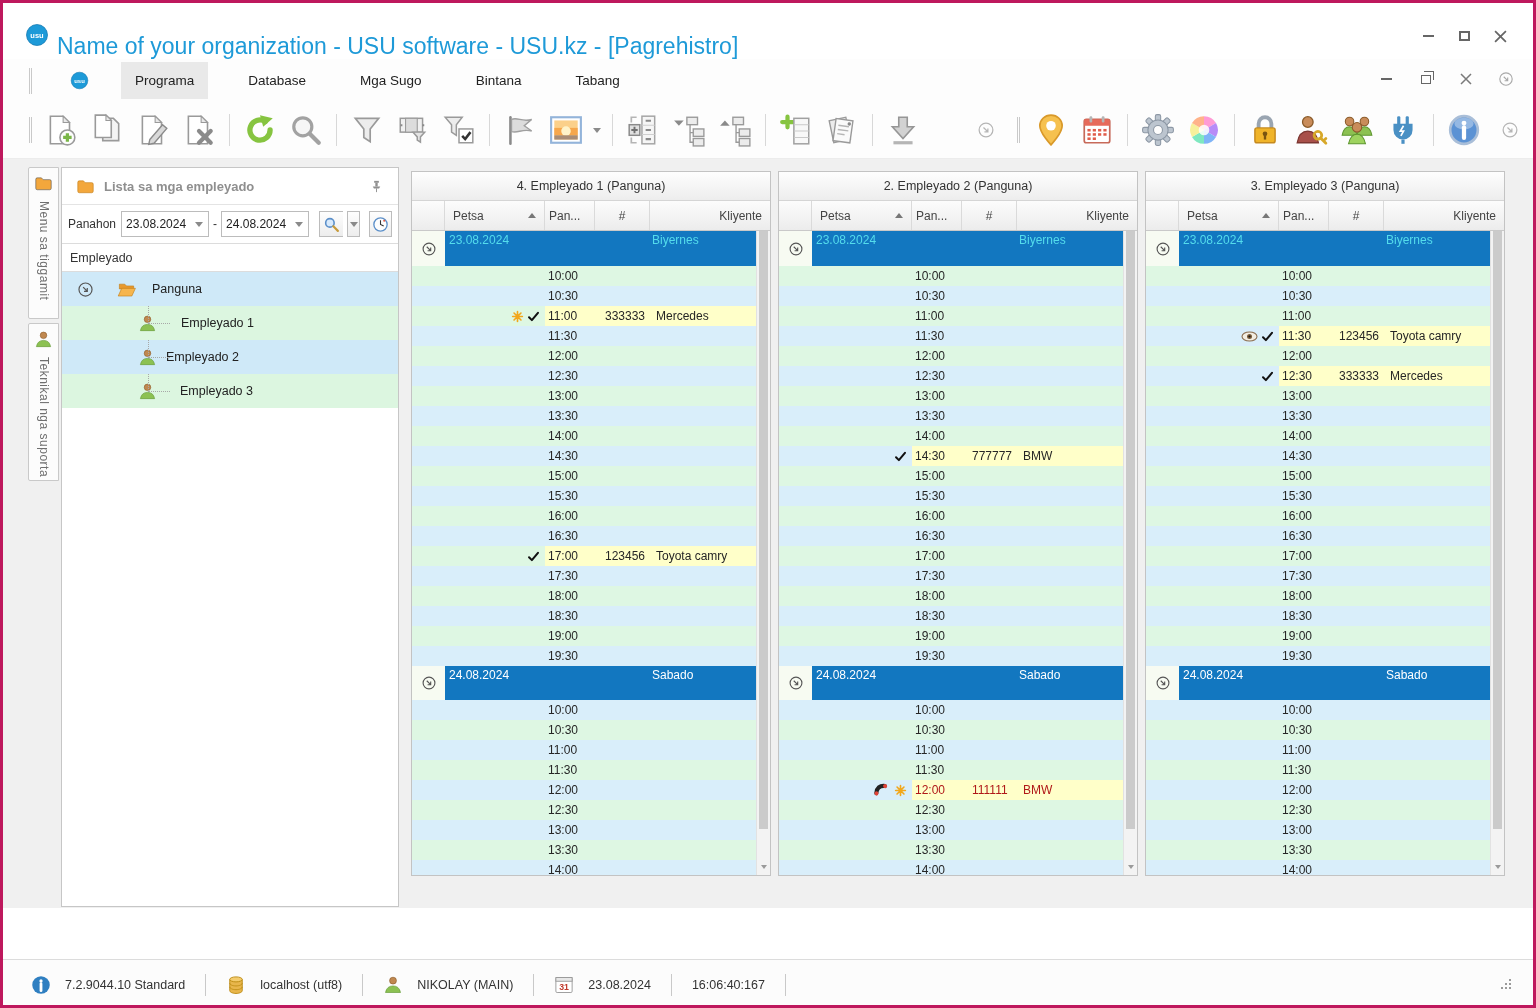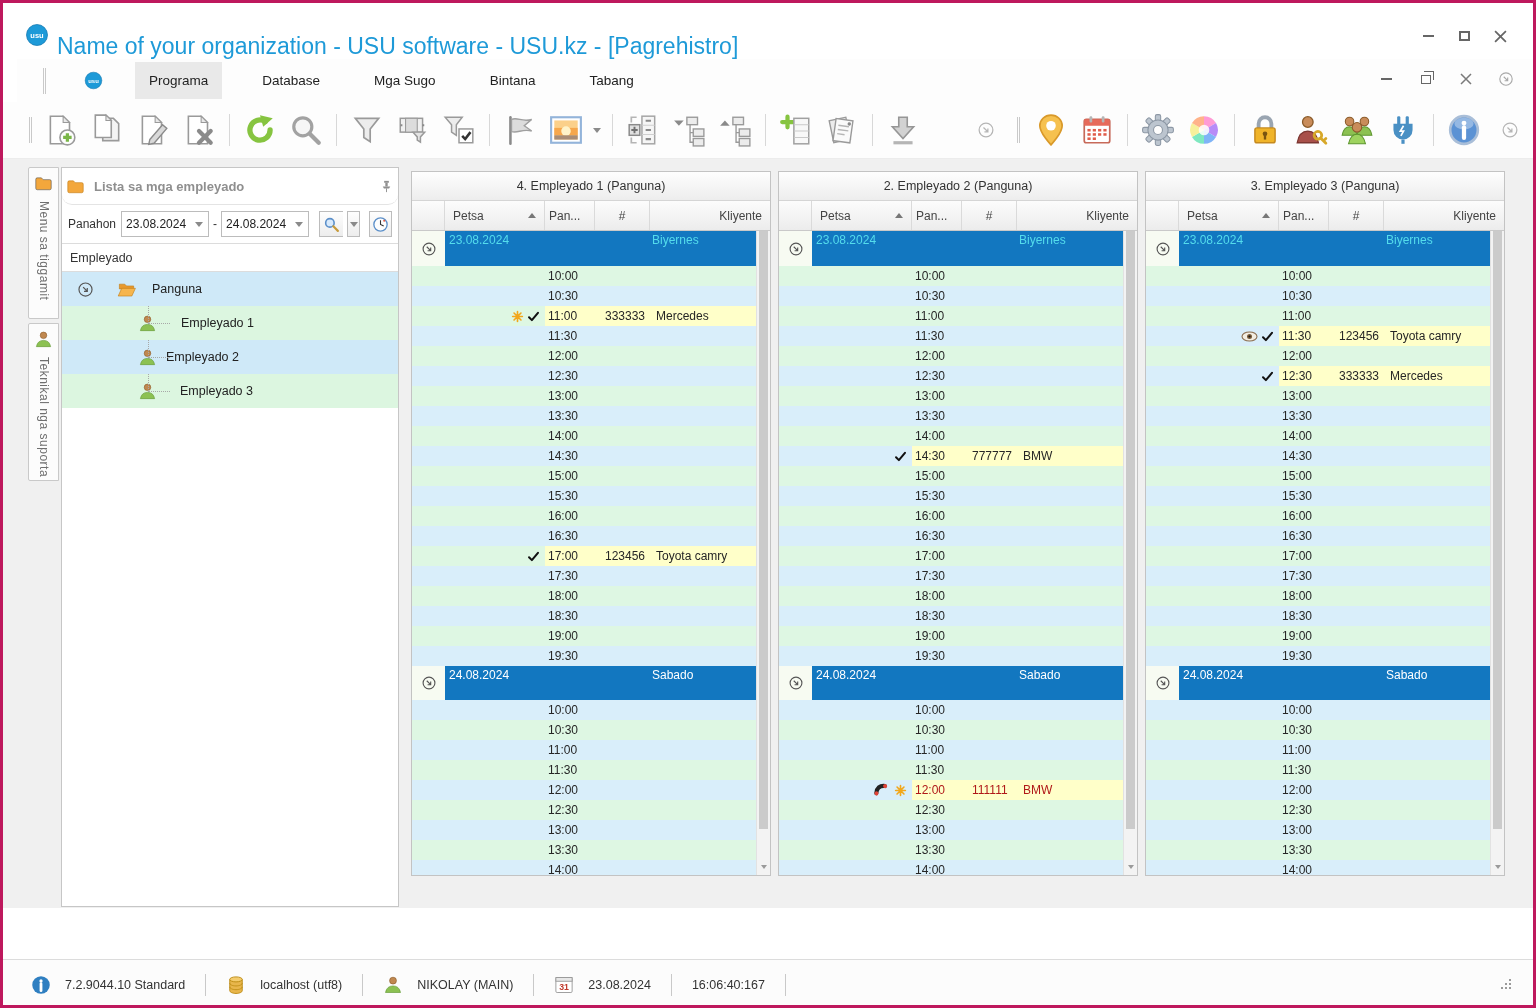--- a/index.html
+++ b/index.html
@@ -12,21 +12,21 @@
   svg { display:block; }
   
   .titlebar { position:absolute; left:0; top:0; right:0; height:56px; background:#fff; }
   .titlebar .logo { position:absolute; left:22px; top:20px; width:24px; height:24px; }
   .titlebar .title { position:absolute; left:54px; top:22px; font-size:23px; color:#1e9ad8; white-space:nowrap;margin-top:8px; }
   .wctl { position:absolute; top:24px; display:flex; gap:14px; right:22px; }
   .wbtn { width:22px; height:18px; display:flex; align-items:center; justify-content:center; }
   .glyph-min { width:11px; height:2px; background:#666; }
   .glyph-max { width:11px; height:10px; border:2px solid #666; }
   
-  .menubar { position:absolute; left:14px; top:56px; right:0; height:43px; background:#fdfdfd; display:flex; align-items:center;gap:26px; }
+  .menubar { position:absolute; left:0; top:56px; right:0; height:43px; background:#fdfdfd; display:flex; align-items:center;gap:26px; }
   .grip { width:3px; height:26px; border-left:1px solid #c9c9c9; border-right:1px solid #c9c9c9; margin:0 6px 0 26px; }
   .menubar .mlogo { width:19px; height:19px; margin:0 6px; }
   .mitem { padding:11px 14px; font-size:13.5px; color:#222; cursor:default; }
   .mitem.active { background:#e9e9e9; }
   .mdictl { position:absolute; right:18px; top:12px; display:flex; gap:22px; align-items:center; }
   .mdictl .wbtn { width:18px; height:16px; }
   .glyph-restore { position:relative; width:10px; height:9px; border:1.5px solid #666; }
   .glyph-restore:before { content:""; position:absolute; left:2px; top:-5px; width:9px; height:8px; border:1.5px solid #666; border-bottom:none; border-left:none; }
   
   .toolbar { position:absolute; left:0; top:99px; right:0; height:57px; background:#fdfdfd; display:flex; align-items:center; border-bottom:1px solid #ececec; }
@@ -37,21 +37,21 @@
   .tbsmall svg { width:20px; height:20px; }
   
   .main { position:absolute; left:0; top:156px; right:0; height:749px; background:#f0f0f0; }
   
   .vtab { position:absolute; left:25px; width:31px; background:#fcfcfc; border:1px solid #c9c9c9; border-radius:2px 0 0 2px;
           display:flex; flex-direction:column; align-items:center; padding-top:6px; gap:8px; }
   .vtab svg { width:19px; height:19px; }
   .vtab .vlabel { writing-mode:vertical-rl; font-size:12px; color:#6f6f6f; letter-spacing:.5px; }
   
   .lpanel { position:absolute; left:58px; top:8px; width:338px; height:740px; background:#fff; border:1px solid #c6c6c6; }
-  .lp-header { height:37px; display:flex; align-items:center; padding:0 4px; border-bottom:1px solid #e4e4e4;border-radius:10px; }
+  .lp-header { height:37px; display:flex; align-items:center; padding:0 14px; border-bottom:1px solid #e4e4e4; }
   .lp-header svg.fold { width:19px; height:19px; margin-right:9px; }
   .lp-title { font-size:13px; font-weight:bold; color:#8f8f8f; flex:1; }
   .lp-header svg.pin { width:15px; height:15px; }
   .lp-filter { height:38px; display:flex; align-items:center; padding:0 6px; gap:4px; }
   .lp-filter .plabel { font-size:12px; color:#333; margin-right:1px; }
   .combo { display:flex; align-items:center; border:1px solid #bcbcbc; background:#fff; height:26px; width:93px; }
   .combo .cval { width:68px; overflow:hidden; white-space:nowrap; padding-left:4px; font-size:12px; color:#222; }
   .combo .cbtn { width:18px; height:100%; display:flex; align-items:center; justify-content:center; }
   .sbtn { height:26px; border:1px solid #bcbcbc; background:linear-gradient(#fefefe,#ededed); display:flex; align-items:center; justify-content:center; }
   .sbtn svg { width:17px; height:17px; }

